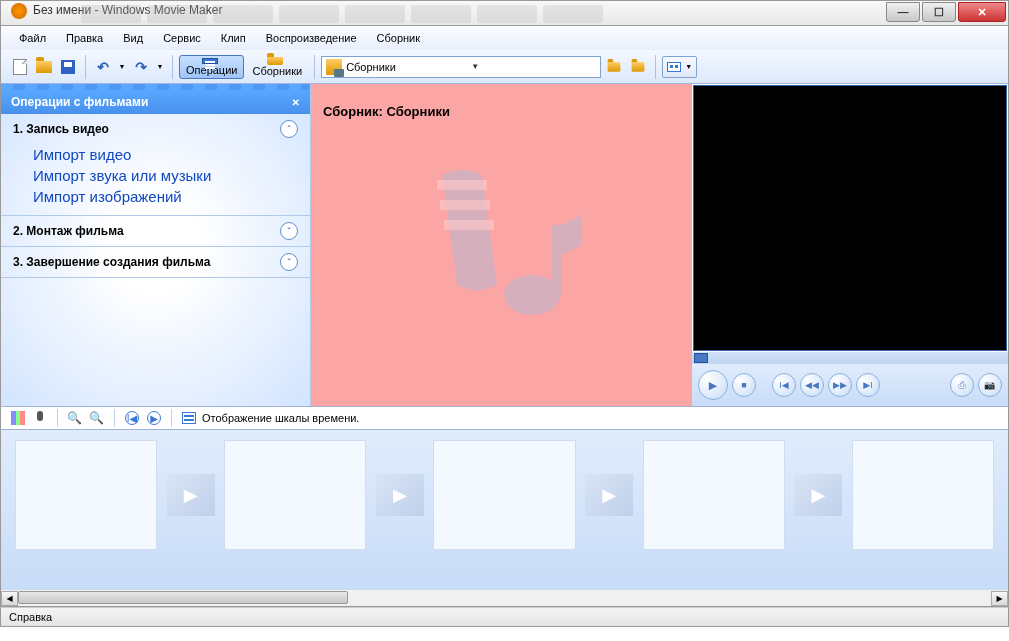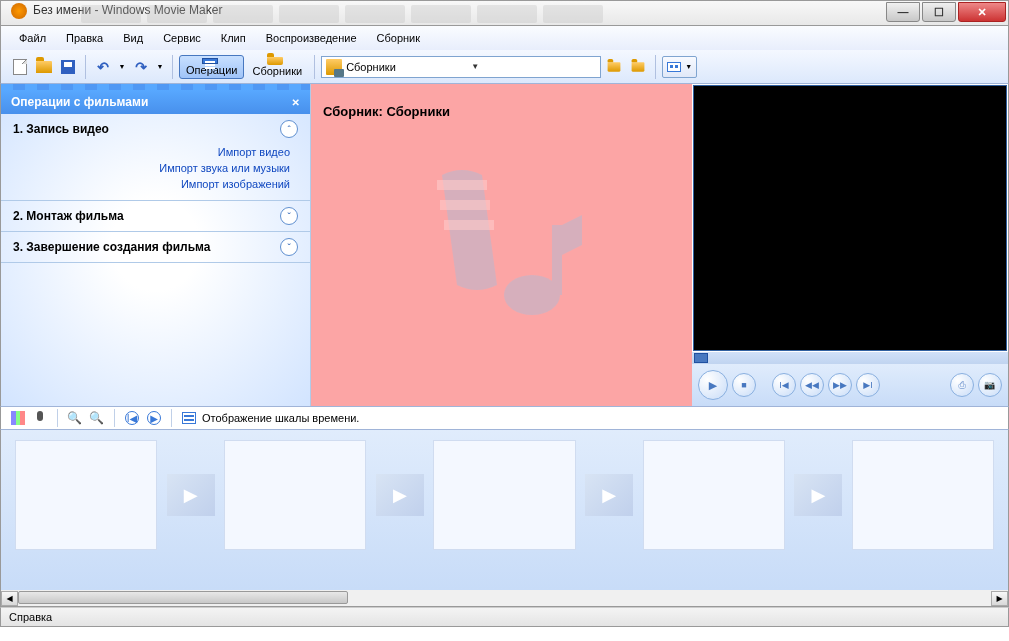--- a/index.html
+++ b/index.html
@@ -40,21 +40,21 @@
 
 
 .tasks { width: 310px; background: radial-gradient(ellipse at center, #fff 20%, #d2e4ff 100%); position: relative; border-right: 1px solid #b0cae8; }
 .tasks-hdr-strip { height: 6px; background: repeating-linear-gradient(90deg, #58a8ff 0 12px, #5098f4 12px 24px); }
 .tasks-hdr { background: linear-gradient(#58a8ff, #4890ec); color: #fff; padding: 5px 10px; font-size: 12px; font-weight: bold; display: flex; align-items: center; justify-content: space-between; }
 .tasks-hdr .x { font-size: 10px; cursor: default; }
 .tasks .section { border-bottom: 1px solid #b0cae8; }
 .tasks .sec-hdr { display: flex; align-items: center; justify-content: space-between; padding: 6px 12px; font-size: 12px; font-weight: bold; color: #000; cursor: default; }
 .tasks .sec-hdr .chev-circle { width: 18px; height: 18px; border: 1px solid #6090d0; border-radius: 50%; background: #fff; display: flex; align-items: center; justify-content: center; font-size: 9px; color: #4878c0; }
 .tasks .links { padding: 0 12px 8px 24px; }
-.tasks .links a { display: block; font-size: 11px; color: #1048c0; text-decoration: none; padding: 2px 8px; cursor: default; text-align: right; }
+.tasks .links a { display: block; font-size: 15px; color: #1048c0; text-decoration: none; padding: 2px 8px; cursor: default; }
 
 
 .collection { flex: 1; background: #fca5a5; position: relative; padding: 20px 12px; }
 .collection h3 { font-size: 13px; font-weight: bold; }
 .collection p { font-size: 11px; color: #444; margin-top: 2px; }
 .wm-graphic { position: absolute; left: 50%; top: 50%; transform: translate(-50%, -50%); width: 180px; height: 180px; opacity: 0.4; }
 
 
 .preview { width: 316px; background: #fff; display: flex; flex-direction: column; }
 .preview .video { flex: 1; background: #000; border: 1px solid #3060a0; margin: 1px; }

